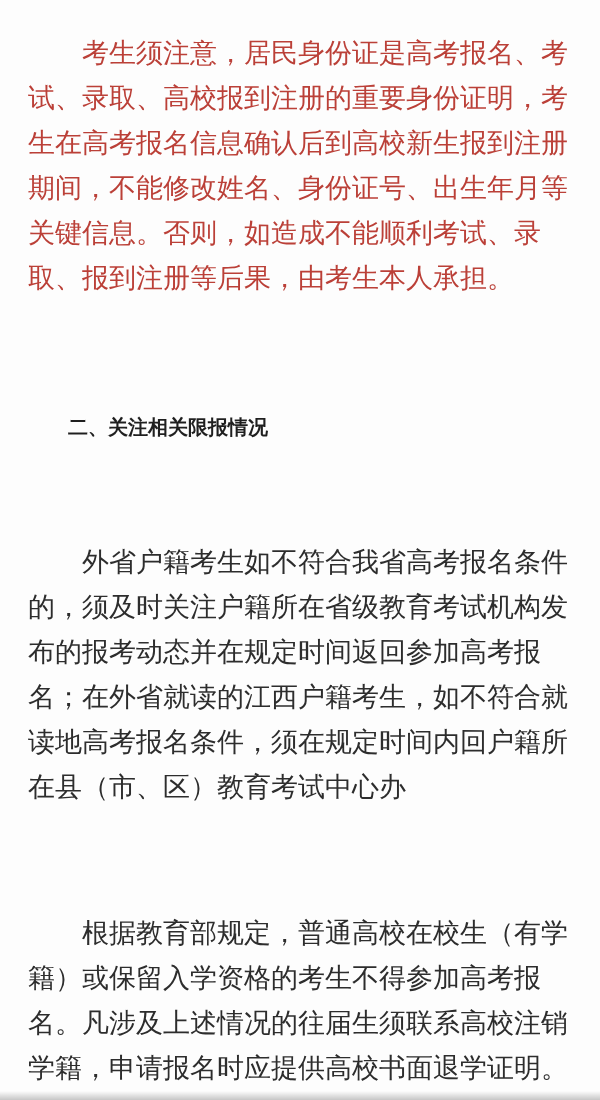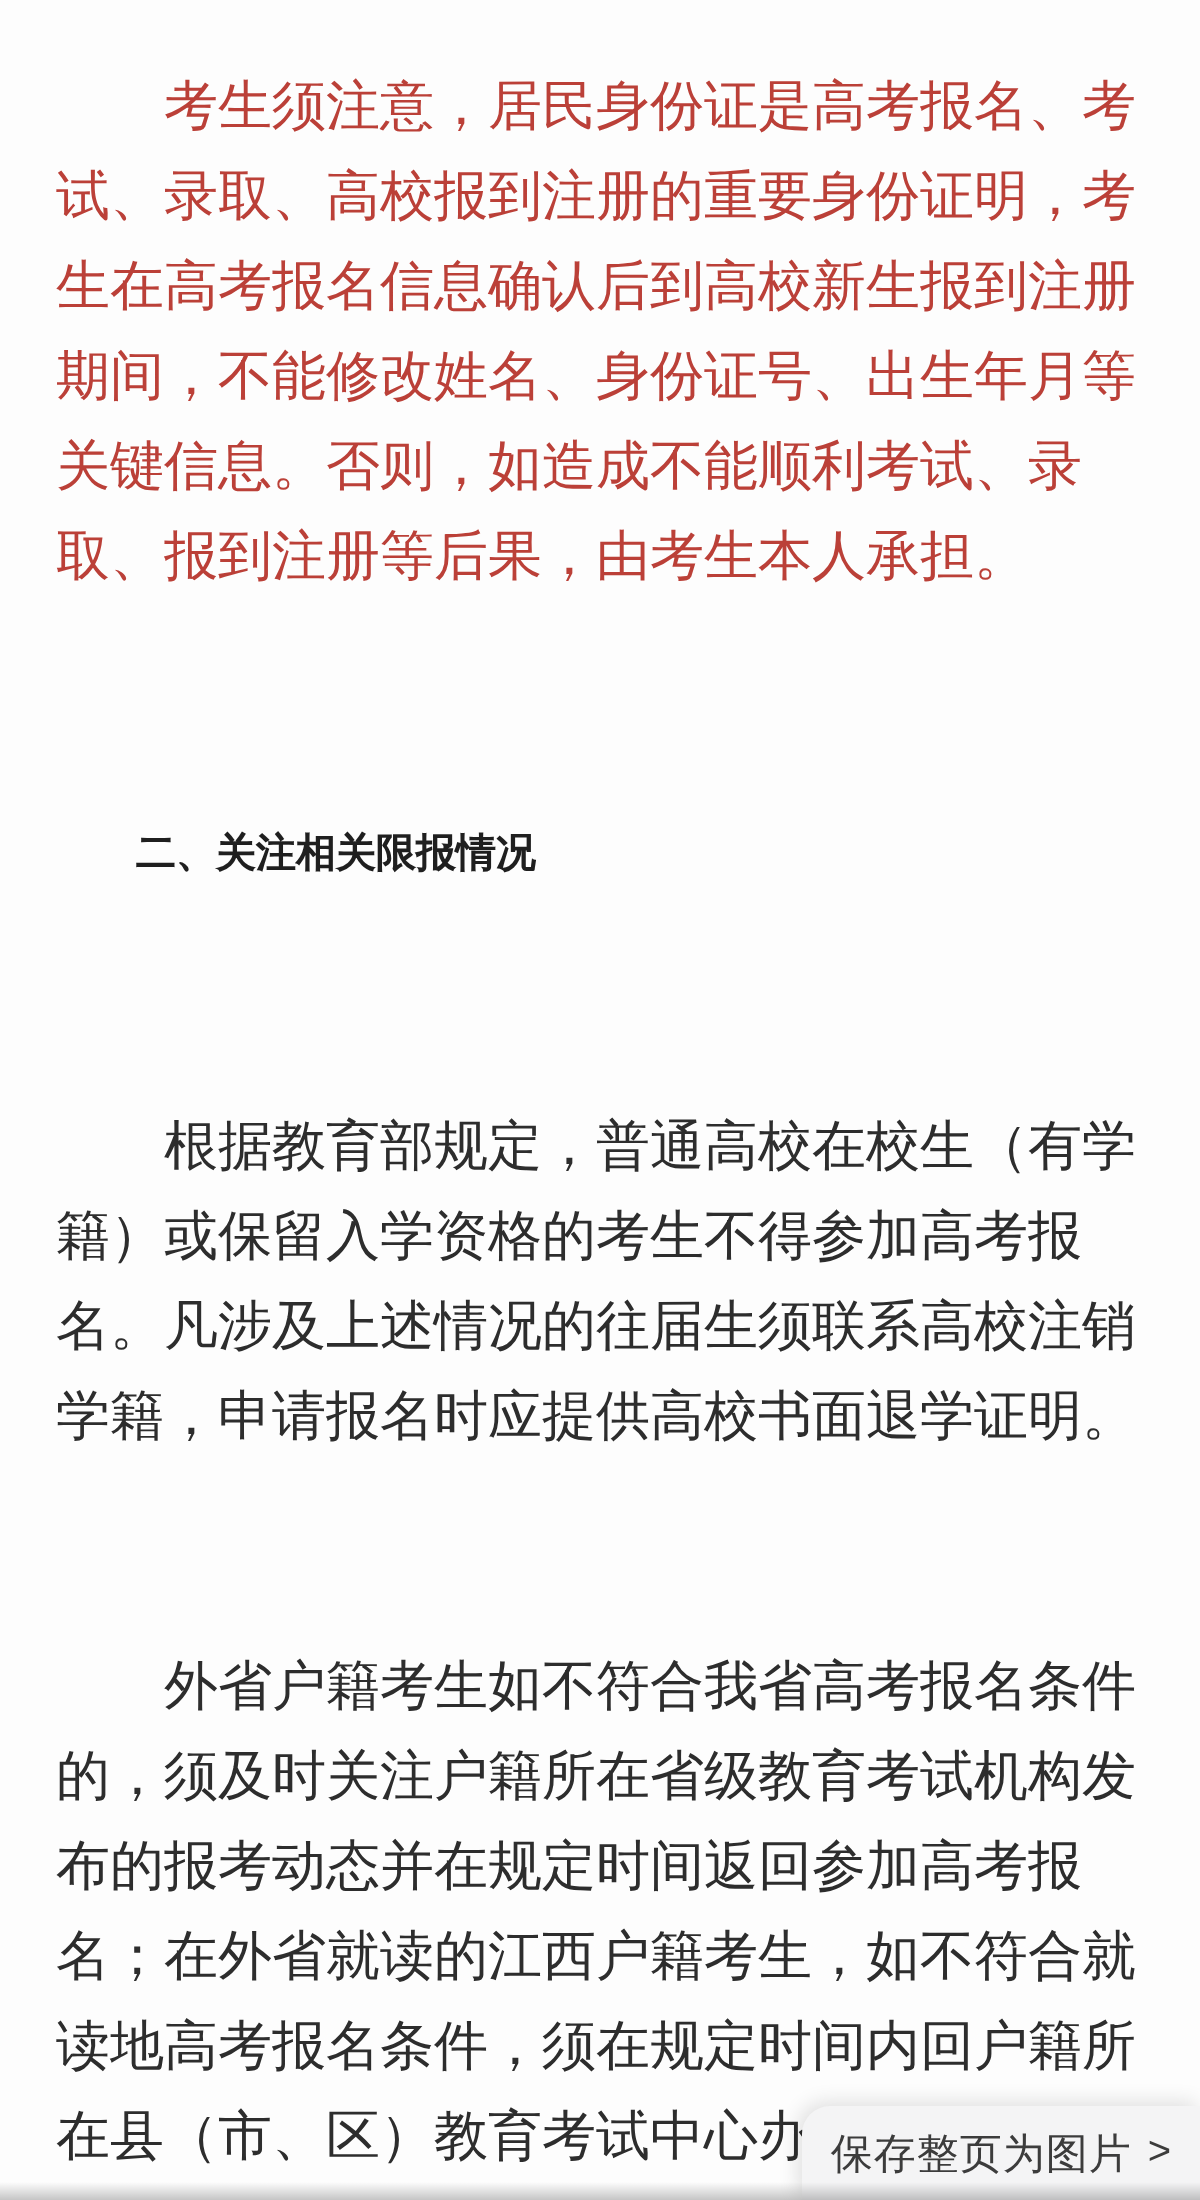--- a/index.html
+++ b/index.html
@@ -87,32 +87,28 @@
   <div class="content">
     <p class="para notice">　　考生须注意，居民身份证是高考报名、考
 试、录取、高校报到注册的重要身份证明，考
 生在高考报名信息确认后到高校新生报到注册
 期间，不能修改姓名、身份证号、出生年月等
 关键信息。否则，如造成不能顺利考试、录
 取、报到注册等后果，由考生本人承担。</p>
 
     <p class="section-heading">　　二、关注相关限报情况</p>
 
-    <p class="para first-body">　　根据教育部规定，普通高校在校生（有学
-籍）或保留入学资格的考生不得参加高考报
-名。凡涉及上述情况的往届生须联系高校注销
-学籍，申请报名时应提供高校书面退学证明。</p>
-
     <p class="para second-body">　　外省户籍考生如不符合我省高考报名条件
 的，须及时关注户籍所在省级教育考试机构发
 布的报考动态并在规定时间返回参加高考报
 名；在外省就读的江西户籍考生，如不符合就
 读地高考报名条件，须在规定时间内回户籍所
 在县（市、区）教育考试中心办</p>
+
+    <p class="para first-body">　　根据教育部规定，普通高校在校生（有学
+籍）或保留入学资格的考生不得参加高考报
+名。凡涉及上述情况的往届生须联系高校注销
+学籍，申请报名时应提供高校书面退学证明。</p>
   </div>
 
-  <div class="save-button">
-    <span class="label">保存整页为图片</span>
-    <span class="chevron">&gt;</span>
-  </div>
 
   <div class="bottom-edge-shadow"></div>
 </div>
 
 </body></html>

